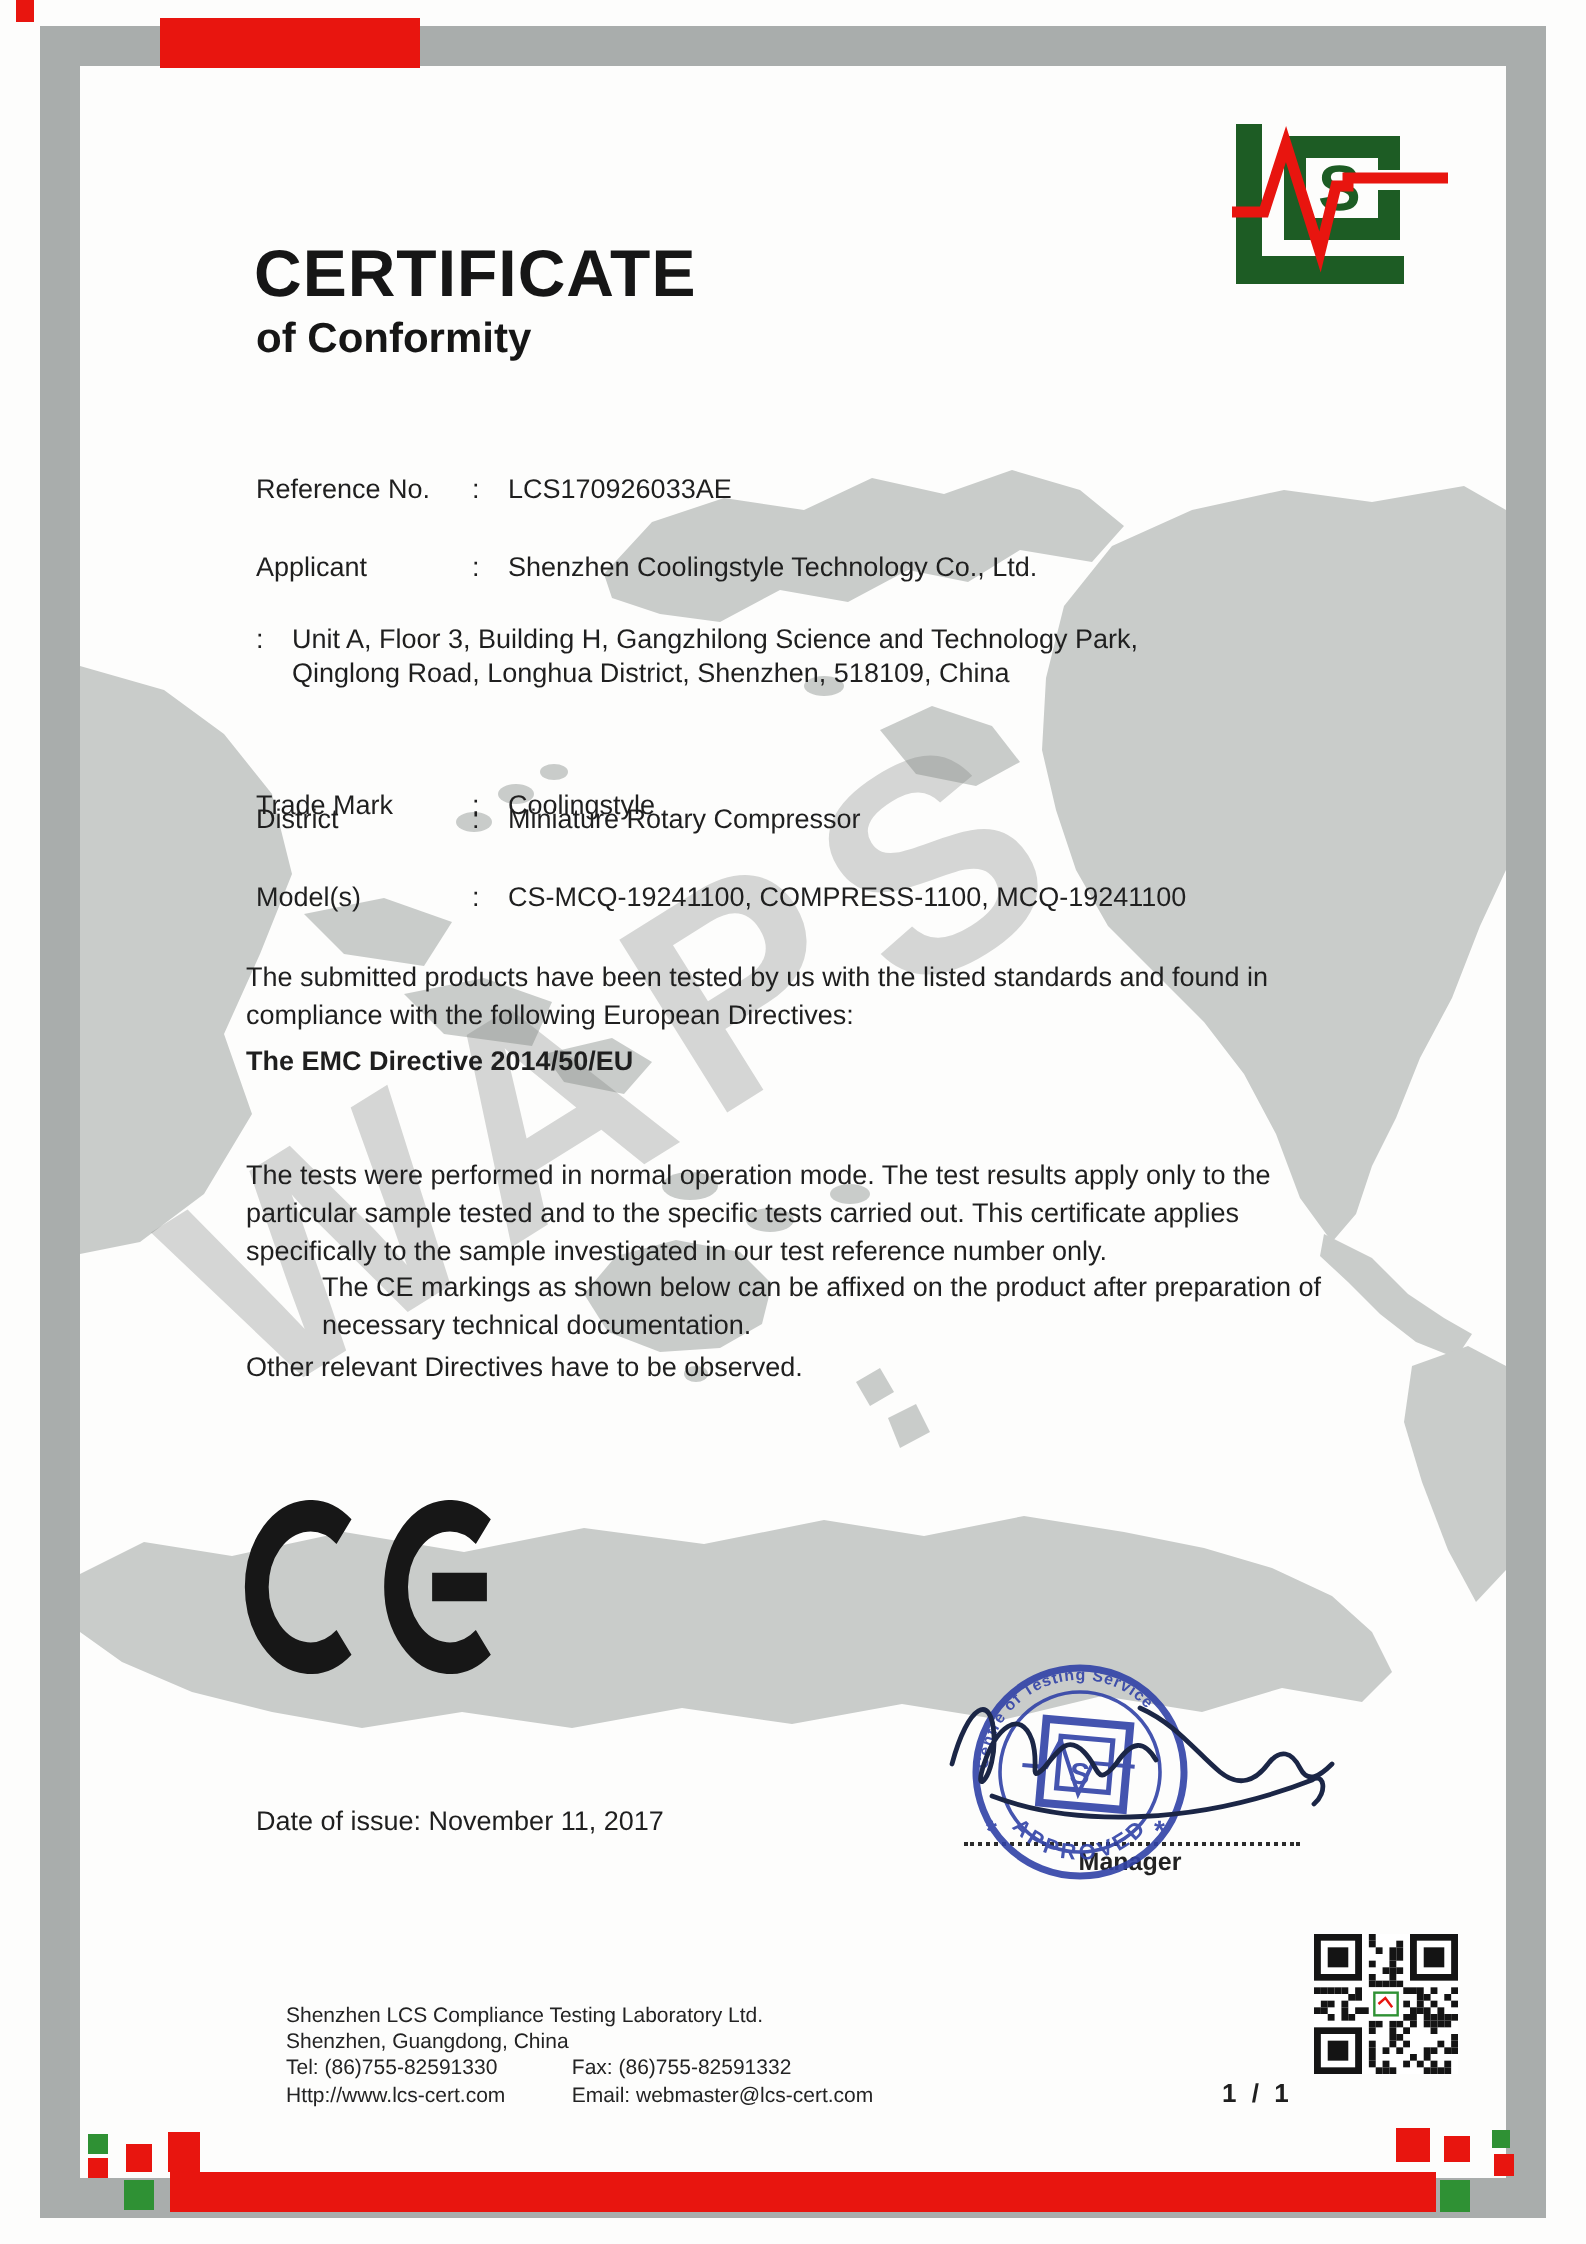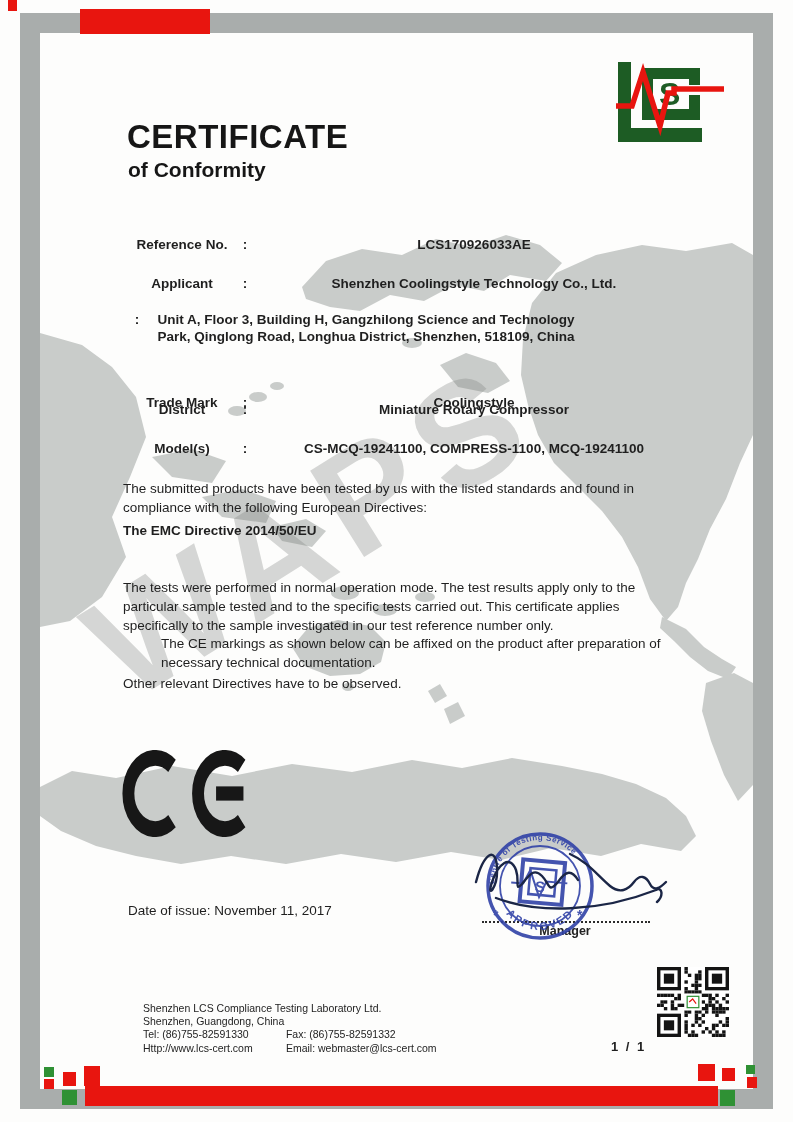--- a/index.html
+++ b/index.html
@@ -33,21 +33,21 @@
     letter-spacing:14px;color:rgba(123,126,124,0.30);transform:rotate(-32deg);transform-origin:0 100%;
     white-space:nowrap;line-height:1;top:575px;}
 
   
   .logo-svg{position:absolute;left:614px;top:60px;z-index:2;}
   .lg-f{fill:var(--logo-green);}
   .title{position:absolute;left:127px;top:118px;z-index:2;font-size:33px;font-weight:bold;letter-spacing:0.5px;color:#161616;}
   .subtitle{position:absolute;left:128px;top:158px;z-index:2;font-size:21px;font-weight:bold;color:#161616;}
 
   
-  .field-row{position:absolute;left:128px;width:566px;display:flex;z-index:2;font-size:13.5px;font-weight:bold;line-height:17px;text-align:center;}
+  .field-row{position:absolute;left:128px;width:566px;display:flex;z-index:2;font-size:13.5px;font-weight:normal;line-height:17px;}
   .f-label{width:108px;flex:none;}
   .f-colon{width:18px;flex:none;}
   .f-value{width:440px;}
 
   
   .para{position:absolute;left:123px;width:562px;z-index:2;font-size:13.5px;line-height:19px;}
   .bold{font-weight:bold;}
 
   
   .ce-svg{position:absolute;left:122px;top:750px;z-index:2;}

